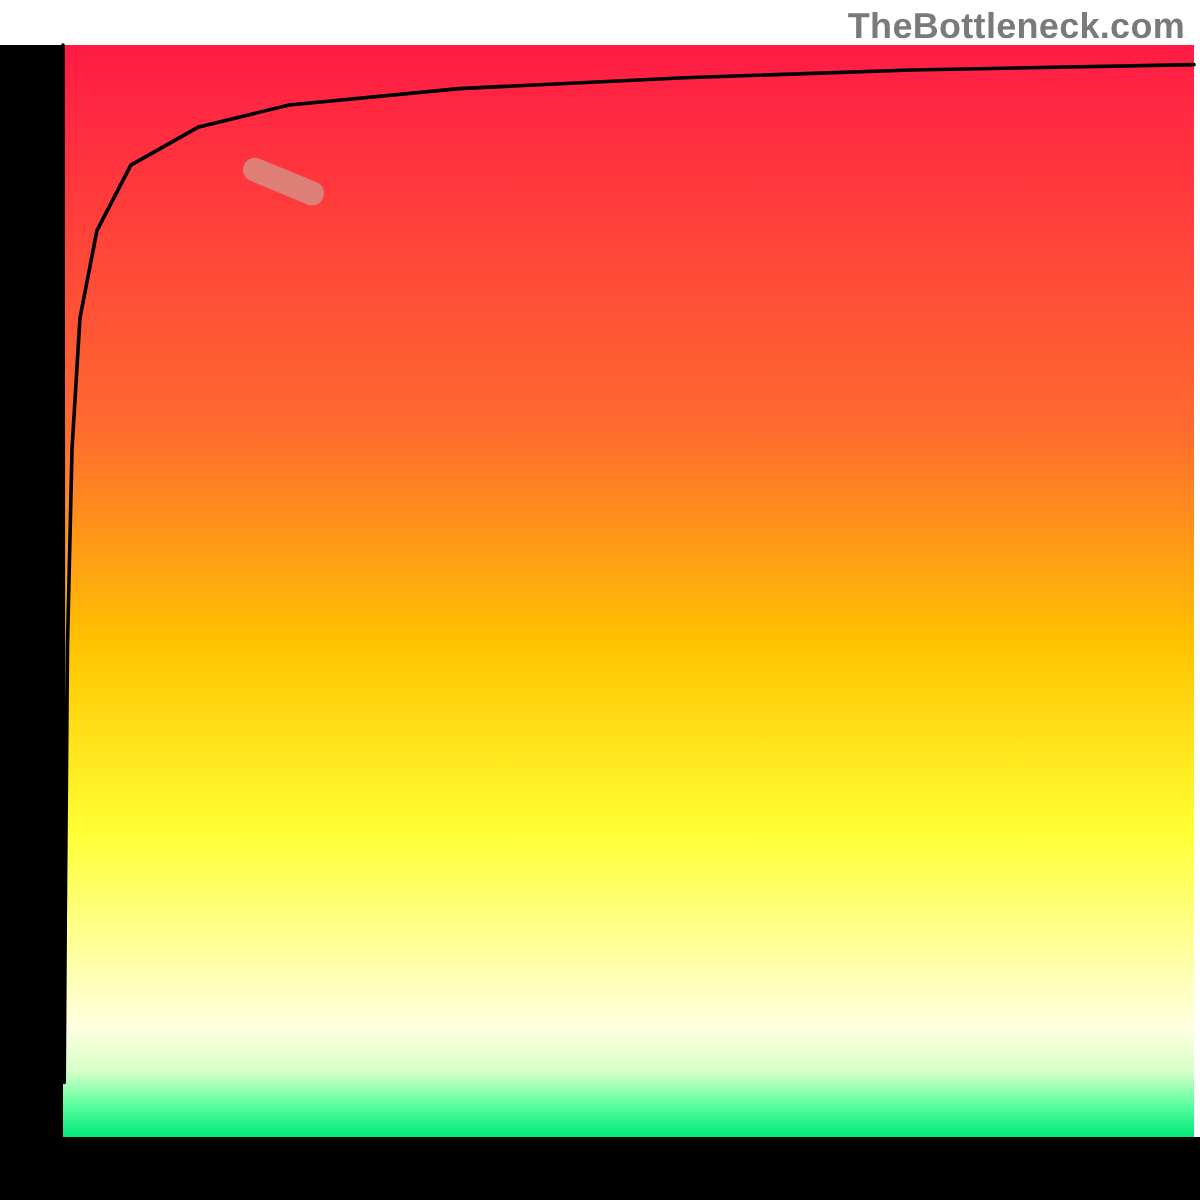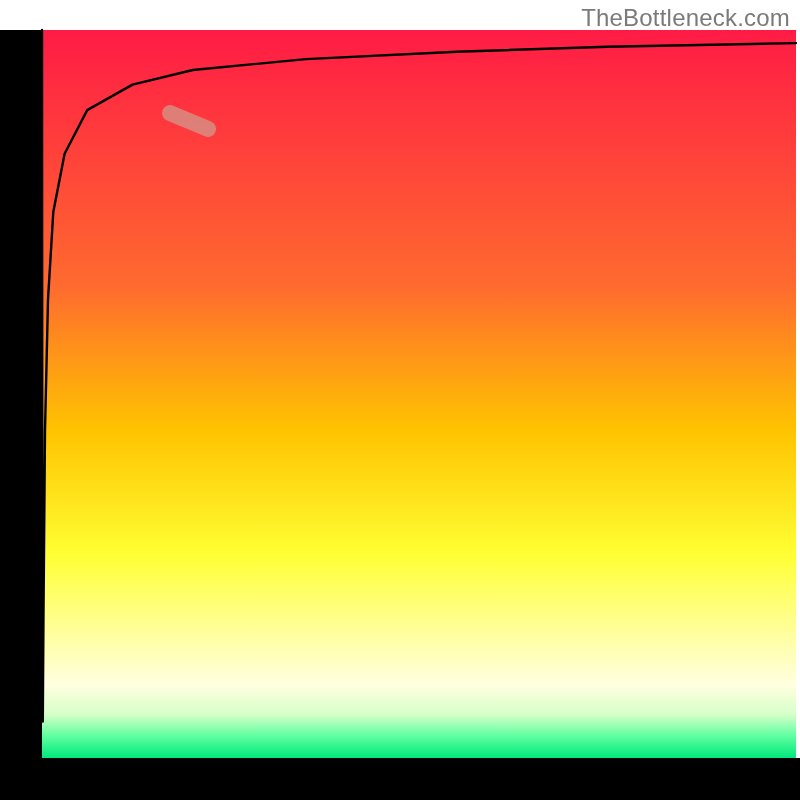--- a/index.html
+++ b/index.html
@@ -15,21 +15,21 @@
     width: 800px;
     height: 800px;
   }
   .watermark {
     position: absolute;
     top: 4px;
     right: 10px;
     font-family: Arial, Helvetica, sans-serif;
     font-size: 24px;
     color: #7a7a7a;
-    font-weight: 400;
+    font-weight: 700;
     letter-spacing: 0.2px;
     z-index: 10;
   }
   svg {
     position: absolute;
     left: 0;
     top: 0;
     width: 800px;
     height: 800px;
   }

